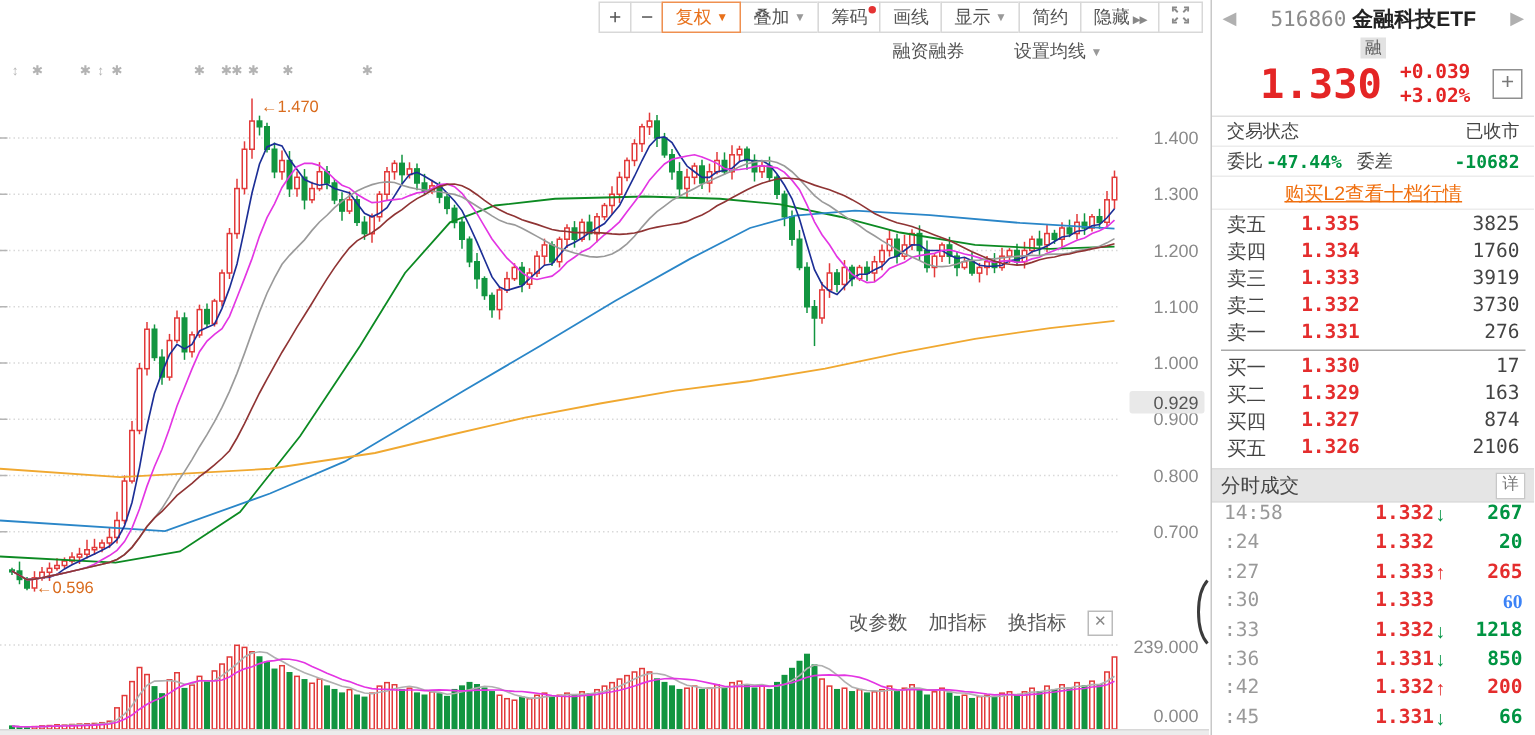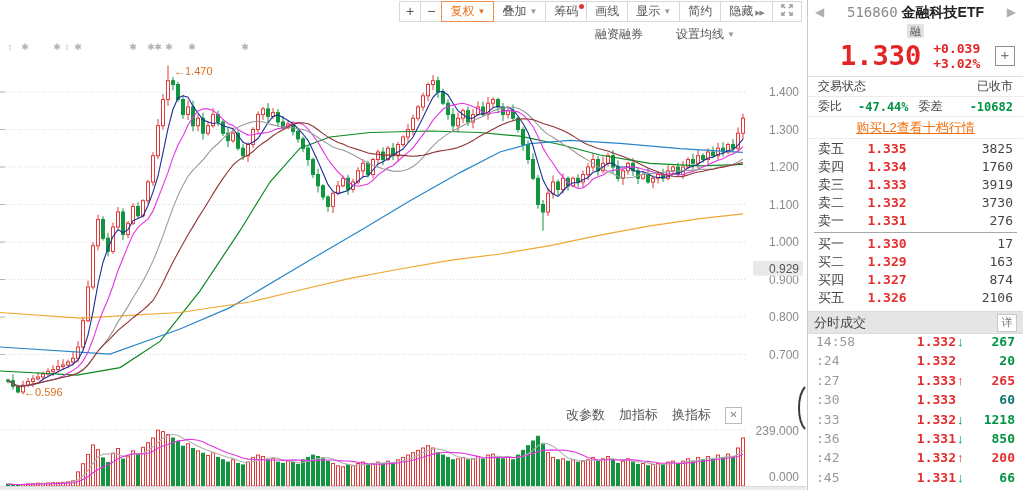--- a/index.html
+++ b/index.html
@@ -625,21 +625,21 @@
         <span class="num">+3.02%</span>
       </span>
       <span class="q-addbox">+</span>
     </div>
     <div class="q-status">
       <span>交易状态</span>
       <span>已收市</span>
     </div>
     <div class="q-weibi">
       <span>委比</span>
-      <span class="green num" style="margin-left:16px">-47.44%</span>
+      <span class="green num" style="margin-left:2px">-47.44%</span>
       <span style="margin-left:10px">委差</span>
       <span class="green num" style="margin-left:auto">-10682</span>
     </div>
     <div class="q-l2">购买L2查看十档行情</div>
 
     <div class="lvl-rows" id="sell-rows">
         <div class="lvl-row">
           <span class="lvl-label">卖五</span>
           <span class="lvl-price num">1.335</span>
           <span class="lvl-qty num">3825</span>
@@ -709,21 +709,21 @@
         <div class="ts-row">
           <span class="ts-time num">:27</span>
           <span class="ts-price num">1.333</span>
           <span class="ts-arrow" style="color: rgb(228, 45, 45);">↑</span>
           <span class="ts-vol num" style="color: rgb(228, 45, 45);">265</span>
         </div>
         <div class="ts-row">
           <span class="ts-time num">:30</span>
           <span class="ts-price num">1.333</span>
           <span class="ts-arrow" style="color: rgb(0, 148, 66);"></span>
-          <span class="ts-vol num" style="color: #0f766e;">60</span>
+          <span class="ts-vol num" style="color: #3b82f6; font-family: Liberation Serif, serif;">60</span>
         </div>
         <div class="ts-row">
           <span class="ts-time num">:33</span>
           <span class="ts-price num">1.332</span>
           <span class="ts-arrow" style="color: rgb(0, 148, 66);">↓</span>
           <span class="ts-vol num" style="color: rgb(0, 148, 66);">1218</span>
         </div>
         <div class="ts-row">
           <span class="ts-time num">:36</span>
           <span class="ts-price num">1.331</span>

